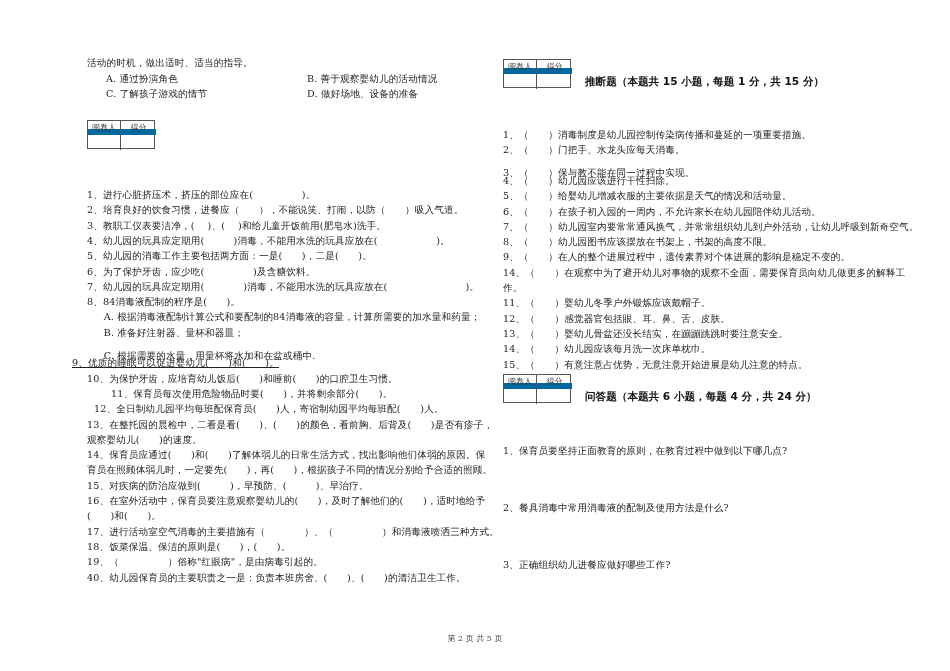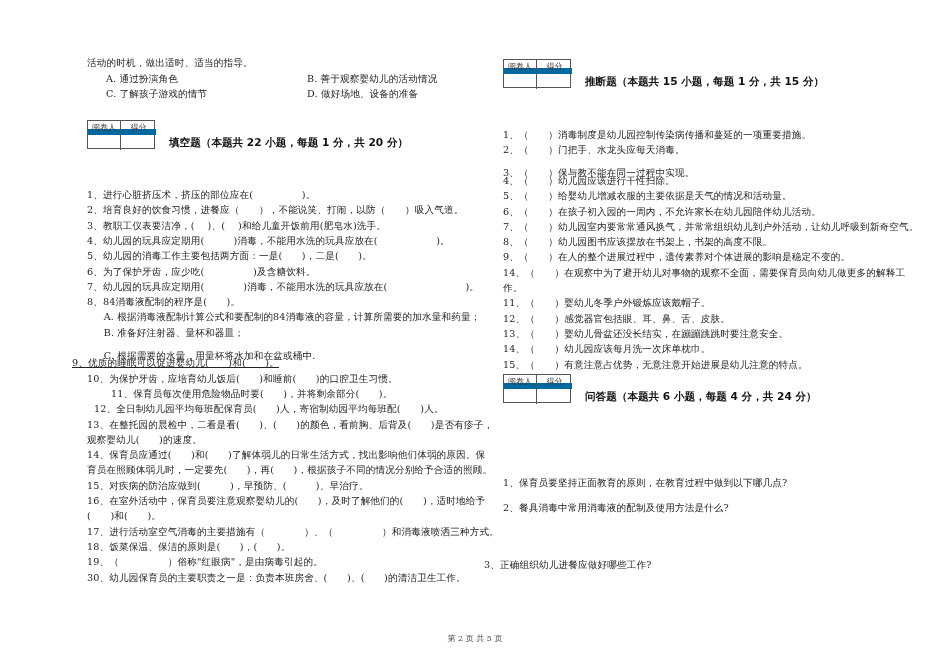--- a/index.html
+++ b/index.html
@@ -42,21 +42,20 @@
   <div class="line" style="left:307px; top:71px;">B. 善于观察婴幼儿的活动情况</div>
   <div class="line" style="left:106px; top:86px;">C. 了解孩子游戏的情节</div>
   <div class="line" style="left:307px; top:86px;">D. 做好场地、设备的准备</div>
 
   <div class="score-box" style="left:87px; top:120px;">
     <div class="cell">阅卷人</div>
     <div class="cell r">得分</div>
     <div class="cell b"></div>
     <div class="cell r b"></div>
   </div>
-  <div class="sec-title" style="left:169px; top:136px;">填空题（本题共 22 小题，每题 1 分，共 20 分）</div>
 
   <div>
     <div class="line" style="left:87px; top:187px;">1、进行心脏挤压术，挤压的部位应在(　　　　　)。</div>
     <div class="line" style="left:87px; top:202.3px;">2、培育良好的饮食习惯，进餐应（　　），不能说笑、打闹，以防（　　）吸入气道。</div>
     <div class="line" style="left:87px; top:217.6px;">3、教职工仪表要洁净，(　 )、(　 )和给儿童开饭前用(肥皂水)洗手。</div>
     <div class="line" style="left:87px; top:232.9px;">4、幼儿园的玩具应定期用(　　　)消毒，不能用水洗的玩具应放在(　　　　　　)。</div>
     <div class="line" style="left:87px; top:248.2px;">5、幼儿园的消毒工作主要包括两方面：一是(　　)，二是(　　)。</div>
     <div class="line" style="left:87px; top:263.5px;">6、为了保护牙齿，应少吃(　　　　　)及含糖饮料。</div>
     <div class="line" style="left:87px; top:278.8px;">7、幼儿园的玩具应定期用(　　　　)消毒，不能用水洗的玩具应放在(　　　　　　　　)。</div>
     <div class="line" style="left:87px; top:294.1px;">8、84消毒液配制的程序是(　　)。</div>
@@ -70,21 +69,21 @@
     <div class="line" style="left:87px; top:416.5px;">13、在整托园的晨检中，二看是看(　　)、(　　)的颜色，看前胸、后背及(　　)是否有疹子，</div>
     <div class="line" style="left:87px; top:431.8px;">观察婴幼儿(　　)的速度。</div>
     <div class="line" style="left:87px; top:447.1px;">14、保育员应通过(　　)和(　　)了解体弱儿的日常生活方式，找出影响他们体弱的原因。保</div>
     <div class="line" style="left:87px; top:462.4px;">育员在照顾体弱儿时，一定要先(　　)，再(　　)，根据孩子不同的情况分别给予合适的照顾。</div>
     <div class="line" style="left:87px; top:477.7px;">15、对疾病的防治应做到(　　　)，早预防、(　　　)、早治疗。</div>
     <div class="line" style="left:87px; top:493px;">16、在室外活动中，保育员要注意观察婴幼儿的(　　)，及时了解他们的(　　)，适时地给予</div>
     <div class="line" style="left:87px; top:508.3px;">(　　)和(　　)。</div>
     <div class="line" style="left:87px; top:523.6px;">17、进行活动室空气消毒的主要措施有（　　　　）、（　　　　　）和消毒液喷洒三种方式。</div>
     <div class="line" style="left:87px; top:538.9px;">18、饭菜保温、保洁的原则是(　　)，(　　)。</div>
     <div class="line" style="left:87px; top:554.2px;">19、（　　　　　）俗称"红眼病"，是由病毒引起的。</div>
-    <div class="line" style="left:87px; top:569.5px;">30、幼儿园保育员的主要职责之一是：负责本班房舍、(　　)、(　　)的清洁卫生工作。</div>
+    <div class="line" style="left:87px; top:569.5px;">40、幼儿园保育员的主要职责之一是：负责本班房舍、(　　)、(　　)的清洁卫生工作。</div>
   </div>
 
   <div class="score-box" style="left:503px; top:59px;">
     <div class="cell">阅卷人</div>
     <div class="cell r">得分</div>
     <div class="cell b"></div>
     <div class="cell r b"></div>
   </div>
   <div class="sec-title" style="left:585px; top:75px;">推断题（本题共 15 小题，每题 1 分，共 15 分）</div>
 
@@ -109,19 +108,19 @@
 
   <div class="score-box" style="left:503px; top:374px;">
     <div class="cell">阅卷人</div>
     <div class="cell r">得分</div>
     <div class="cell b"></div>
     <div class="cell r b"></div>
   </div>
   <div class="sec-title" style="left:585px; top:390px;">问答题（本题共 6 小题，每题 4 分，共 24 分）</div>
 
   <div>
-    <div class="line" style="left:503px; top:443px;margin-top:32px;">1、保育员要坚持正面教育的原则，在教育过程中做到以下哪几点?</div>
+    <div class="line" style="left:503px; top:443px;">1、保育员要坚持正面教育的原则，在教育过程中做到以下哪几点?</div>
     <div class="line" style="left:503px; top:500px;">2、餐具消毒中常用消毒液的配制及使用方法是什么?</div>
-    <div class="line" style="left:484px; top:557px;">3、正确组织幼儿进餐应做好哪些工作?</div>
+    <div class="line" style="left:503px; top:557px;">3、正确组织幼儿进餐应做好哪些工作?</div>
   </div>
 
   <div class="footer">第 2 页 共 5 页</div>
 </div>
 
 </body></html>

